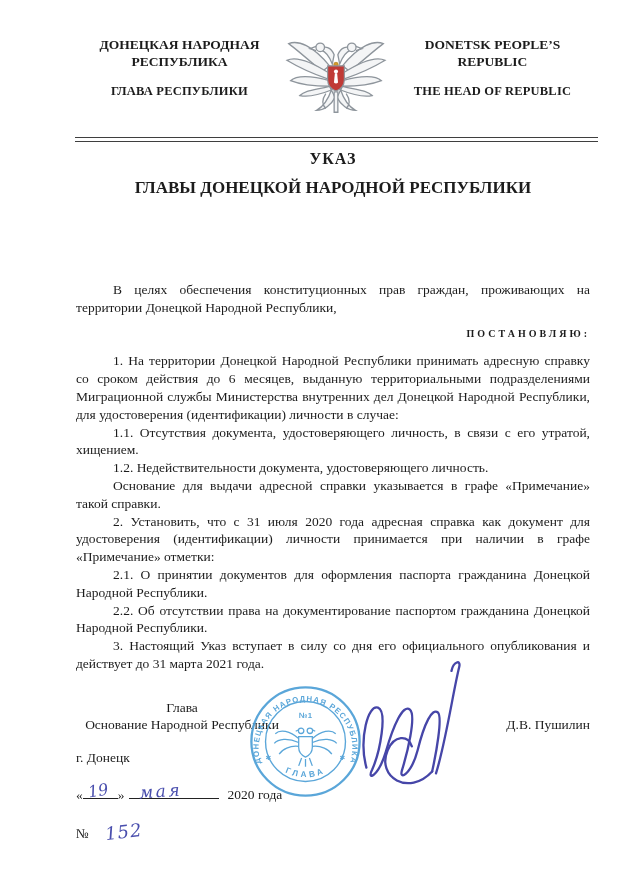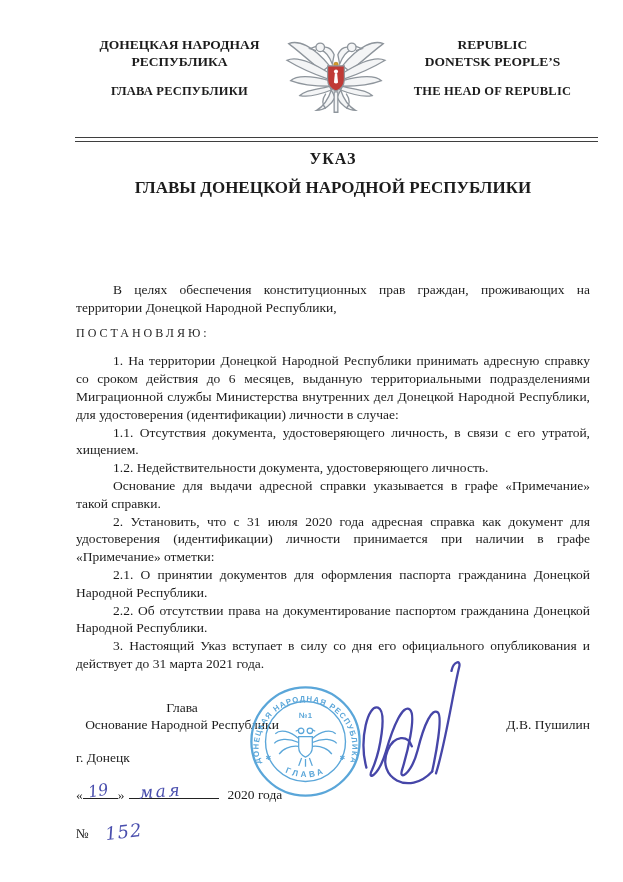--- a/index.html
+++ b/index.html
@@ -16,21 +16,21 @@
   .divider{position:absolute;left:75px;top:137px;width:523px;height:2.6px;
     border-top:1.6px solid #3f3f3f;border-bottom:1.6px solid #3f3f3f;}
   
   .titleblock{position:absolute;left:76px;top:150px;width:514px;text-align:center;}
   .t-kind{font-size:16px;font-weight:bold;letter-spacing:1px;}
   .t-issuer{font-size:17px;font-weight:bold;margin-top:10px;}
   .t-subject{font-size:13.5px;font-weight:bold;margin-top:13px;line-height:17.5px;}
   
   .bodyblock{position:absolute;left:76px;top:281px;width:514px;font-size:13.5px;line-height:17.8px;text-align:justify;}
   .para{margin:0;text-indent:37px;}
-  .resolve{margin:8px 0 10px 0;font-weight:normal;letter-spacing:3px;text-indent:0;font-size:12px;text-align:left;}
+  .resolve{margin:8px 0 10px 0;font-weight:bold;letter-spacing:3px;text-indent:0;font-size:10px;text-align:right;}
   
   .sigblock{position:absolute;left:76px;top:699px;width:514px;font-size:13.5px;}
   .sigrow{display:flex;align-items:flex-end;justify-content:space-between;line-height:17px;}
   .sig-post{width:212px;text-align:center;}
   .sig-name{text-align:right;}
   .city{margin-top:17px;}
   .dateline{margin-top:19px;white-space:nowrap;}
   .blank{display:inline-block;border-bottom:1.2px solid #222;position:relative;height:13px;vertical-align:baseline;}
   .blank-day{width:35px;}
   .blank-month{width:90px;margin-left:4px;margin-right:9px;}
@@ -88,22 +88,22 @@
         <circle cx="55" cy="34.5" r="2.4" fill="#d29a2b" stroke="#b07f1d" stroke-width=".8"></circle>
         <path d="M46,36 h18 v15 q0,9 -9,12 q-9,-3 -9,-12 z" fill="#c03a36" stroke="#8e959c" stroke-width="1.2"></path>
         <g fill="#ffffff" stroke="none">
           <circle cx="55" cy="42" r="2.2"></circle>
           <path d="M53.8,44 h2.4 l1,10 q-2.2,2 -4.4,0 z"></path>
         </g>
       </svg>
     </div>
 
     <div class="hcol">
+      <div class="l1">DONETSK PEOPLE’S</div>
       <div class="l1">REPUBLIC</div>
-      <div class="l1">DONETSK PEOPLE’S</div>
       <div class="l3">THE HEAD OF REPUBLIC</div>
     </div>
   </div>
 
   <div class="divider"></div>
 
   <div class="titleblock">
     <div class="t-kind">УКАЗ</div>
     <div class="t-issuer">ГЛАВЫ ДОНЕЦКОЙ НАРОДНОЙ РЕСПУБЛИКИ</div>
   </div>

